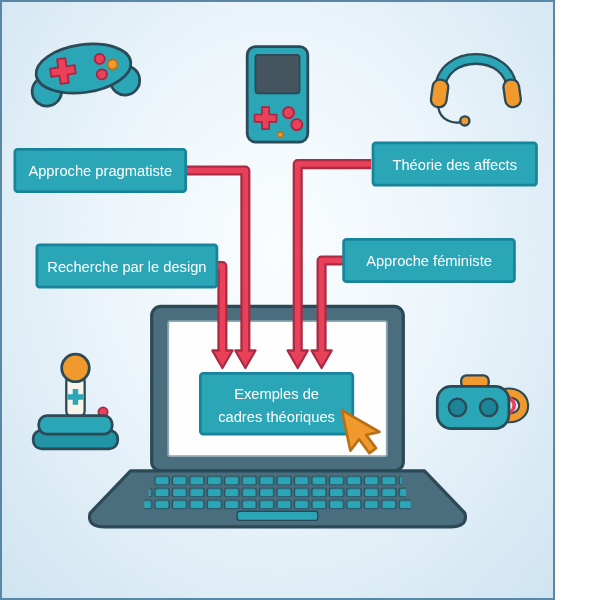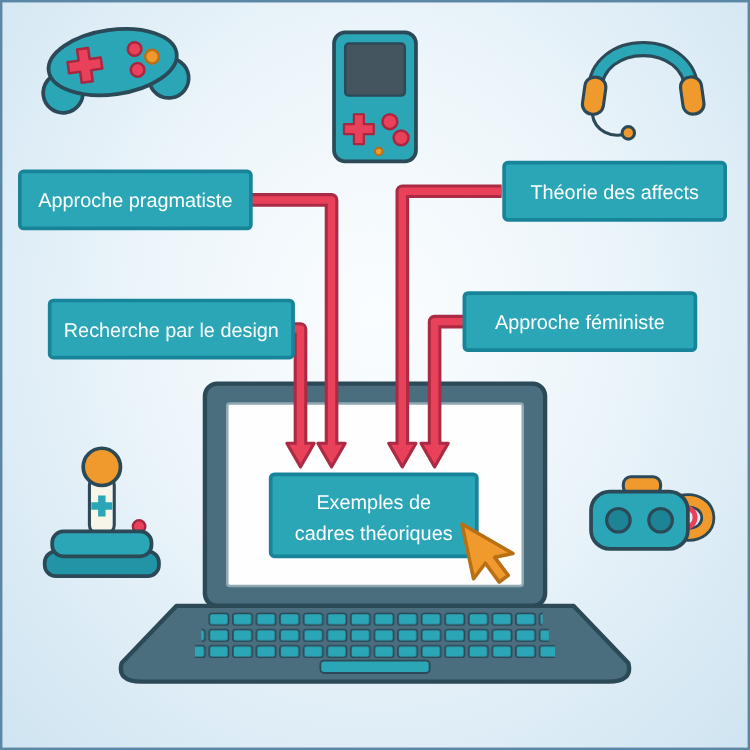--- a/index.html
+++ b/index.html
@@ -1,21 +1,21 @@
 <!DOCTYPE html>
 <html><head>
 <meta charset="utf-8">
 <style>
   * { margin: 0; padding: 0; box-sizing: border-box; }
   html, body { width: 600px; height: 600px; overflow: hidden; }
   body { font-family: "Liberation Sans", sans-serif; }
 
   .frame {
     position: relative;
-    width: 600px;
+    width: 555px;
     height: 600px;
     border: 2px solid #5b87a6;
     background: radial-gradient(ellipse at 50% 42%, #fafdff 0%, #eef6fb 40%, #cfe4f1 100%);
     overflow: hidden;
   }
 
   svg.art { position: absolute; inset: 0; width: 100%; height: 100%; display: block; }
 
   .label-text {
     font-family: "Liberation Sans", sans-serif;

